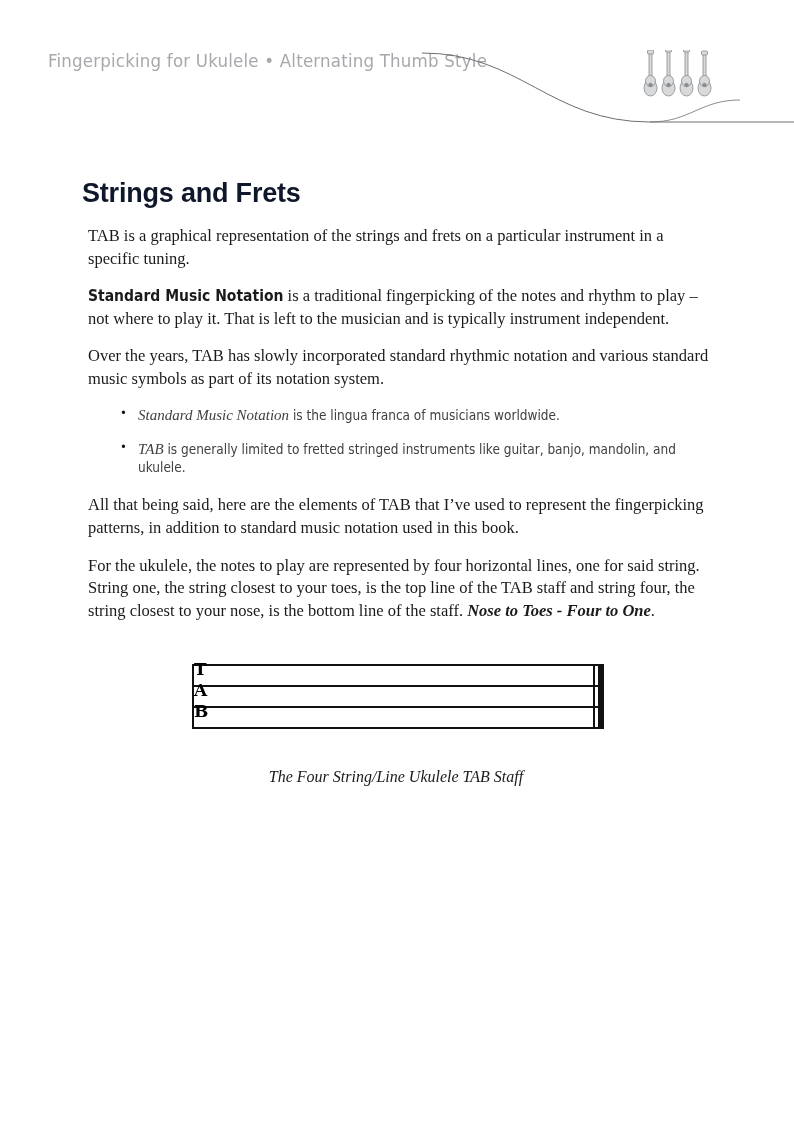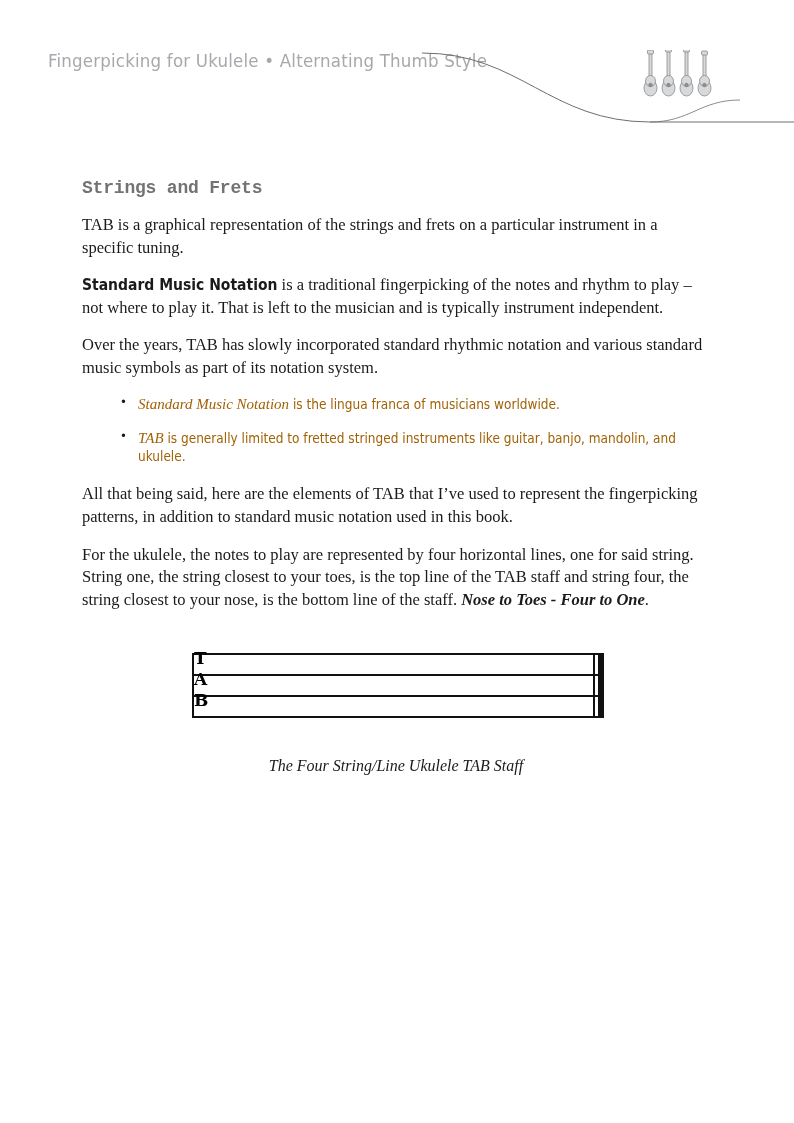--- a/index.html
+++ b/index.html
@@ -50,31 +50,31 @@
   }
 
   
   .content {
     position: absolute;
     left: 82px;
     top: 178px;
     width: 628px;
   }
   h1.page-title {
-    font-family: Liberation Mono, monospace;
-    font-size: 18px;
+    font-family: Liberation Sans, sans-serif;
+    font-size: 27px;
     font-weight: bold;
-    color: #737373;
+    color: #0f172a;
     margin: 0 0 16px 0;
     letter-spacing: -0.2px;
   }
   p.para {
     font-size: 16.5px;
     line-height: 1.37;
-    margin: 0 0 15px 0;
+    margin: 0 0 15px 6px;
     text-align: left;
   }
   .sans-bold {
     font-family: "DejaVu Sans Condensed", "Liberation Sans", sans-serif;
     font-weight: bold;
     font-size: 15.5px;
   }
   .bold-ital {
     font-weight: bold;
     font-style: italic;
@@ -83,21 +83,21 @@
     margin: 14px 0 18px 0;
     padding: 0 0 0 56px;
     list-style: none;
   }
   ul.bullets li {
     position: relative;
     font-family: "DejaVu Sans Condensed", "Liberation Sans", sans-serif;
     font-size: 13.5px;
     line-height: 1.26;
     margin-bottom: 16px;
-    color: #a16207;
+    color: #404040;
   }
   ul.bullets li:before {
     content: "\2022";
     position: absolute;
     left: -18px;
     top: -1px;
     font-size: 13px;
     color: #1a1a1a;
   }
   ul.bullets li .term {

